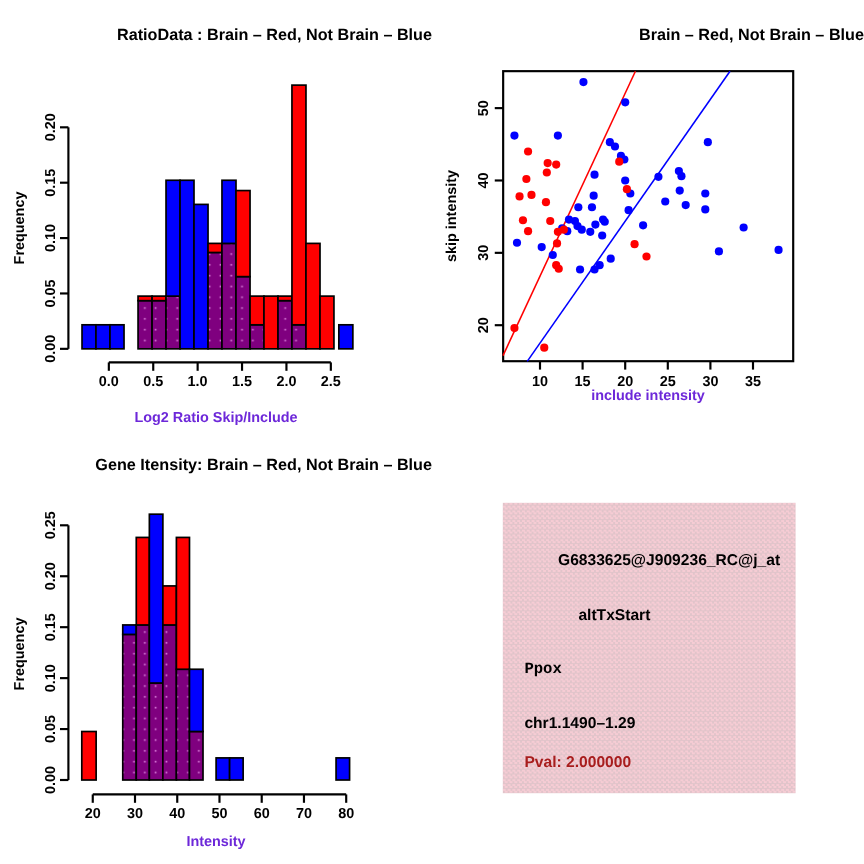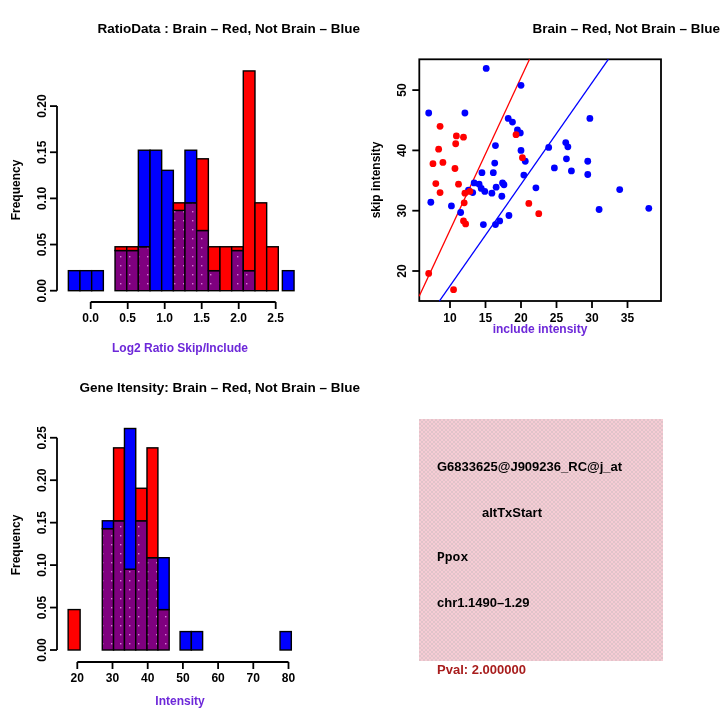--- a/index.html
+++ b/index.html
@@ -258,21 +258,21 @@
         <text x="253.3" y="322" text-anchor="middle" stroke="none">70</text>
         <text x="288.5" y="322" text-anchor="middle" stroke="none">80</text>
       </svg>
     <div class="ptitle">Gene Itensity: Brain – Red, Not Brain – Blue</div>
     <div class="xlab">Intensity</div>
     <div class="ylab">Frequency</div>
   </div>
 
   <div class="panel" id="p4">
     <div class="infobox">
-      <div class="infoline il0" style="color: rgb(0, 0, 0);">G6833625@J909236_RC@j_at</div>
+      <div class="infoline il0" style="color: rgb(0, 0, 0); padding-left: 28px;">G6833625@J909236_RC@j_at</div>
       <div class="infoline il1" style="color: rgb(0, 0, 0); padding-left: 45px;">altTxStart</div>
       <div class="infoline il2" style="color: rgb(0, 0, 0);">Ppox</div>
       <div class="infoline il3" style="color: rgb(0, 0, 0); text-align: right;">chr1.1490–1.29</div>
-      <div class="infoline il4" style="color: rgb(168, 29, 29); margin-top: 35px;">Pval: 2.000000</div>
+      <div class="infoline il4" style="color: rgb(168, 29, 29);">Pval: 2.000000</div>
     </div>
   </div>
 
 </div>
 
 </body></html>

